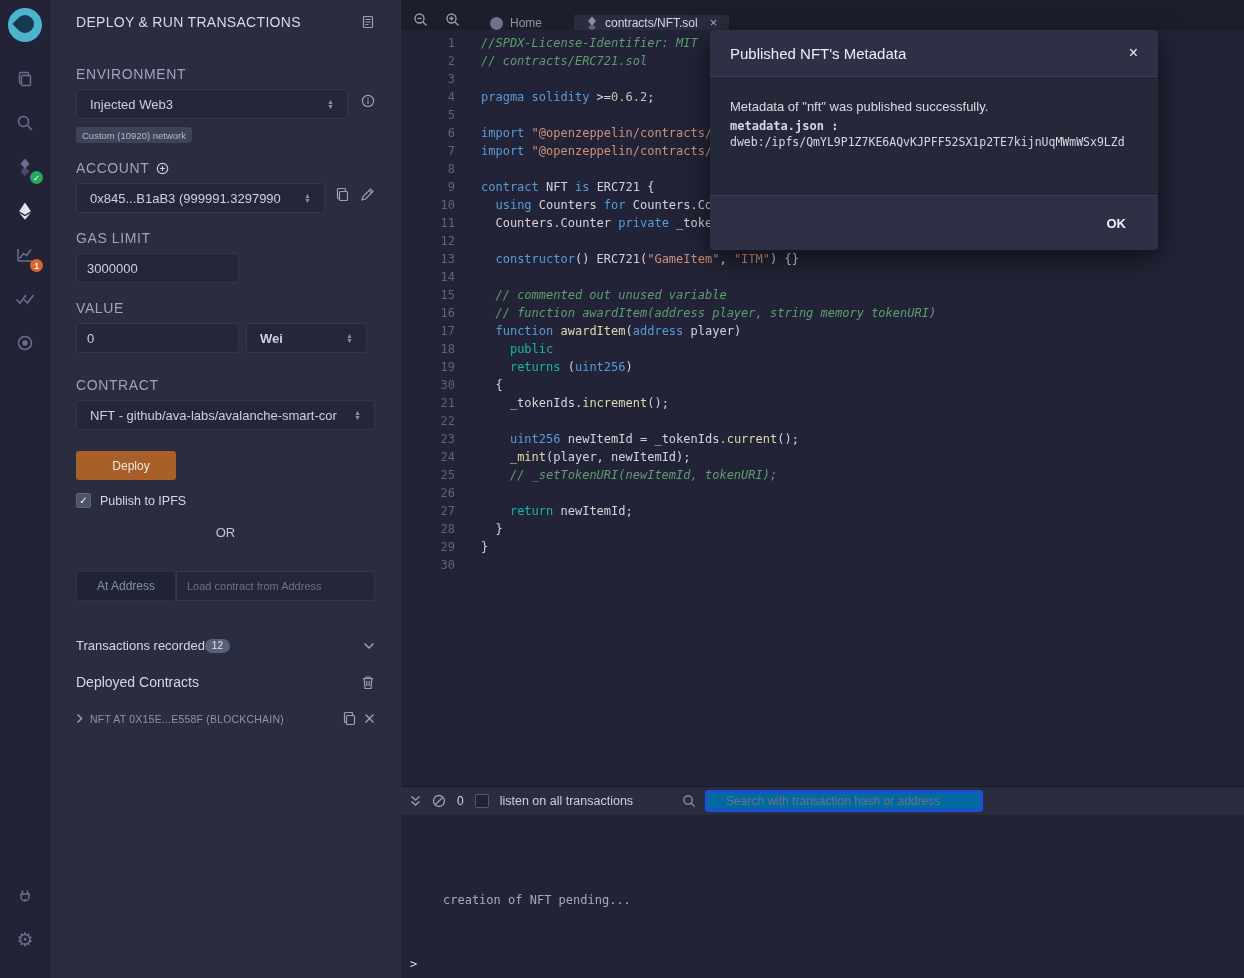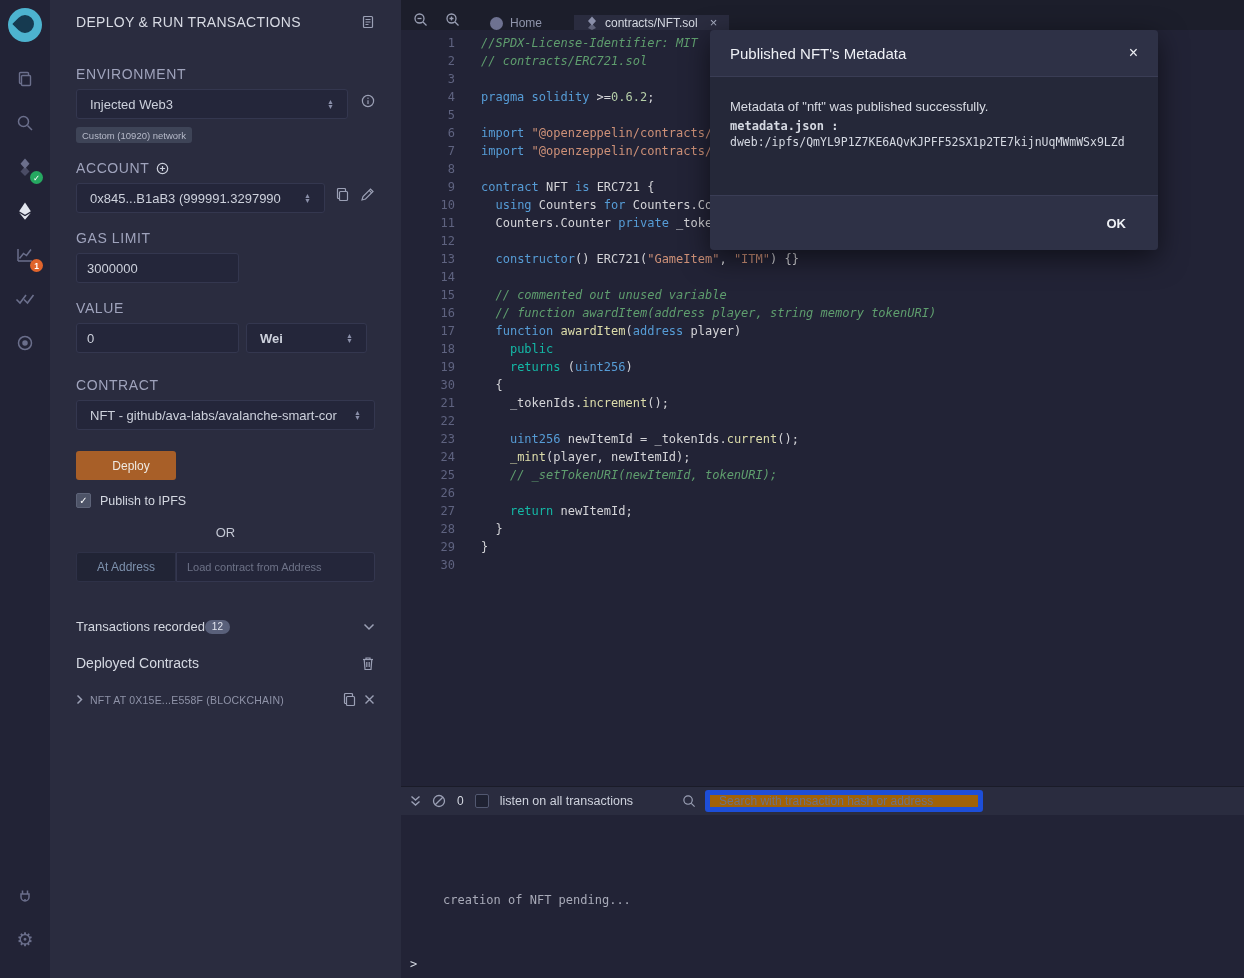--- a/index.html
+++ b/index.html
@@ -94,21 +94,21 @@
     padding-left:16px;
   }
   .chk-row { margin-top:13px; gap:9px; font-size:12.5px; color:#d5d9e2; }
   .chk {
     width:15px; height:15px; border-radius:2px; background:#4d5367; border:1px solid #5d6378;
     display:flex; align-items:center; justify-content:center; color:#fff; font-size:10px; cursor:pointer; flex:none;
   }
   .chk.empty { background:#1f2232; border:1px solid #525870; color:transparent; width:14px; height:14px; }
   .or-label { margin-top:17px; text-align:center; font-size:13px; color:#c3c7d3; }
 
-  .ataddr-row { margin-top:12px; }
+  .ataddr-row { margin-top:31px; }
   .ataddr-btn {
     width:100px; height:30px; background:#20233314; background:#212435; border:1px solid #2e3147;
     color:#7d91ad; font-size:12px; border-radius:3px 0 0 3px; cursor:pointer; flex:none;
     font-family:"Liberation Sans",sans-serif;
   }
   .ataddr-input { flex:1; margin-top:0; border-radius:0 3px 3px 0; font-size:11px; min-width:0; }
 
   .txrec-row { margin-top:37px; font-size:13px; color:#d5d9e2; }
   .pill {
     background:#59607a; color:#e2e5ee; font-size:10px; padding:1.5px 7px; border-radius:8px;
@@ -152,22 +152,22 @@
   
   .terminal { position:absolute; left:0; right:0; bottom:0; height:192px; }
   .terminal-bar {
     height:29px; background:#2a2c3f; border-top:1px solid #1a1b28;
     display:flex; align-items:center; padding:0 9px; gap:11px; color:#9ba0b5;
   }
   .t-count { font-size:12px; color:#d5d9e2; }
   .t-listen { font-size:12.5px; color:#ced2dd; }
   .t-search-group { display:flex; align-items:center; gap:9px; margin-left:38px; flex:1; }
   .t-search-input {
-    width:278px; height:22px; background:#a16207; border:5px solid #1d4ed8; border-radius:3px;
-    color:#cdd1dc; font-size:12px; padding:0 9px; outline:none; margin-top:0;
+    width:278px; height:22px; background:#0369a1; border:3px solid #1d4ed8; border-radius:3px;
+    color:#cdd1dc; font-size:12px; padding:0 18px; outline:none; margin-top:0;
   }
   .t-search-input::placeholder { color:#6d7287; }
   .terminal-content {
     position:absolute; top:29px; left:0; right:0; bottom:0; background:#222336;
     font-family:"DejaVu Sans Mono",monospace; font-size:12px;
   }
   .t-log { padding:78px 0 0 42px; color:#a8aab8; }
   .t-prompt { position:absolute; left:9px; bottom:7px; color:#d5d9e2; }
 
   

